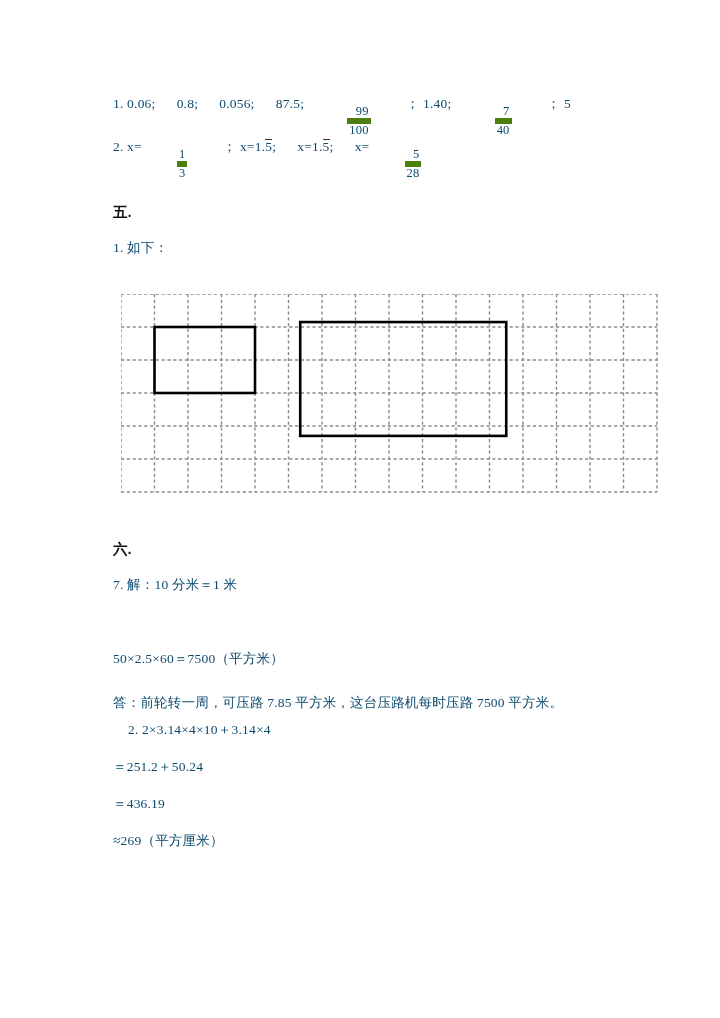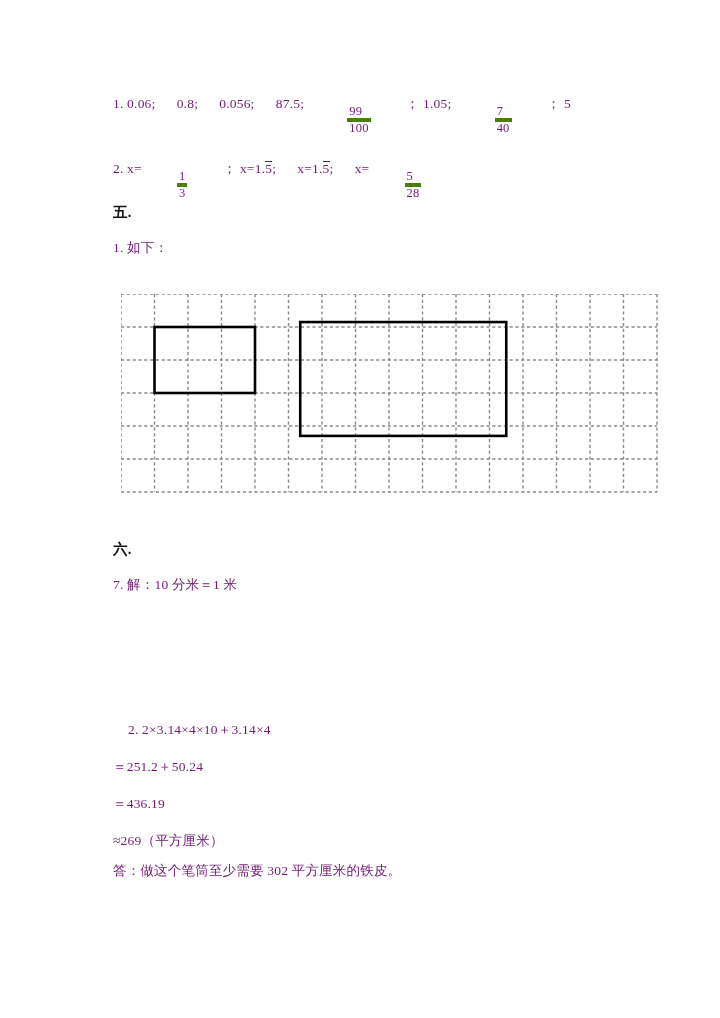--- a/index.html
+++ b/index.html
@@ -22,47 +22,47 @@
     height: 1018px;
   }
 
   
   .line {
     position: absolute;
     left: 113px;
     font-size: 13.5px;
     line-height: 18px;
     white-space: nowrap;
-    color: #701a75;
+    color: #0c4a6e;
     letter-spacing: 0.2px;
   }
   .line.bold {
     font-weight: bold;
     font-size: 14.5px;
     color: #111;
   }
   .seg { display: inline; }
   .gap-sm { display: inline-block; width: 14px; }
   .gap-md { display: inline-block; width: 26px; }
   .gap-lg { display: inline-block; width: 34px; }
 
   
   .frac {
     display: inline-flex;
     flex-direction: column;
-    align-items: flex-start;
+    align-items: flex-end;
     vertical-align: -0.55em;
     line-height: 1.05;
     font-size: 12.5px;
     margin: 0 2px;
   }
   .frac .num { padding: 0 2px; }
   .frac .den {
     padding: 0 2px;
-    border-top: 4px solid #4d7c0f;
+    border-top: 6px solid #4d7c0f;
   }
 
   
   .rep {
     border-top: 1px solid #333;
     padding-top: 0px;
     display: inline-block;
     line-height: 1;
   }
 
@@ -90,32 +90,32 @@
     <span class="seg">0.056;</span>
     <span class="gap-sm"></span>
     <span class="seg">87.5;</span>
     <span class="gap-lg"></span>
     <span class="frac">
       <span class="num">99</span>
       <span class="den">100</span>
     </span>
     <span class="gap-md"></span>
     <span class="seg">；</span>
-    <span class="seg">1.05;</span>
+    <span class="seg">1.40;</span>
     <span class="gap-lg"></span>
     <span class="frac">
       <span class="num">7</span>
       <span class="den">40</span>
     </span>
     <span class="gap-md"></span>
     <span class="seg">；</span>
     <span class="seg">5</span>
   </div>
 
-  <div class="line" style="top:160px;">
+  <div class="line" style="top:138px;">
     <span class="seg">2.</span>
     <span class="seg">x=</span>
     <span class="gap-md"></span>
     <span class="frac">
       <span class="num">1</span>
       <span class="den">3</span>
     </span>
     <span class="gap-md"></span>
     <span class="seg">；</span>
     <span class="seg">x=1.</span><span class="rep">5</span><span class="seg">;</span>
@@ -164,19 +164,20 @@
       <g id="grid-shapes">
           <rect x="33.5" y="33" width="100.5" height="66" fill="none" stroke="#000000" stroke-width="2.6"></rect>
           <rect x="179.22" y="28.05" width="206.03" height="113.85" fill="none" stroke="#000000" stroke-width="2.6"></rect>
         </g>
     </svg>
   </div>
 
   <div class="line bold" style="top:540px;">六.</div>
 
   <div class="line" style="top:576px;">7. 解：10 分米＝1 米</div>
+  <div class="line" style="top:650px;">50×2.5×60＝7500（平方米）</div>
+  <div class="line" style="top:694px;">答：前轮转一周，可压路 7.85 平方米，这台压路机每时压路 7500 平方米。</div>
   <div class="line" style="top:721px;margin-left:15px;">2. 2×3.14×4×10＋3.14×4</div>
   <div class="line" style="top:758px;">＝251.2＋50.24</div>
   <div class="line" style="top:795px;">＝436.19</div>
   <div class="line" style="top:832px;">≈269（平方厘米）</div>
-  <div class="line" style="top:862px;">答：做这个笔筒至少需要 302 平方厘米的铁皮。</div>
 
 </div>
 
 </body></html>

